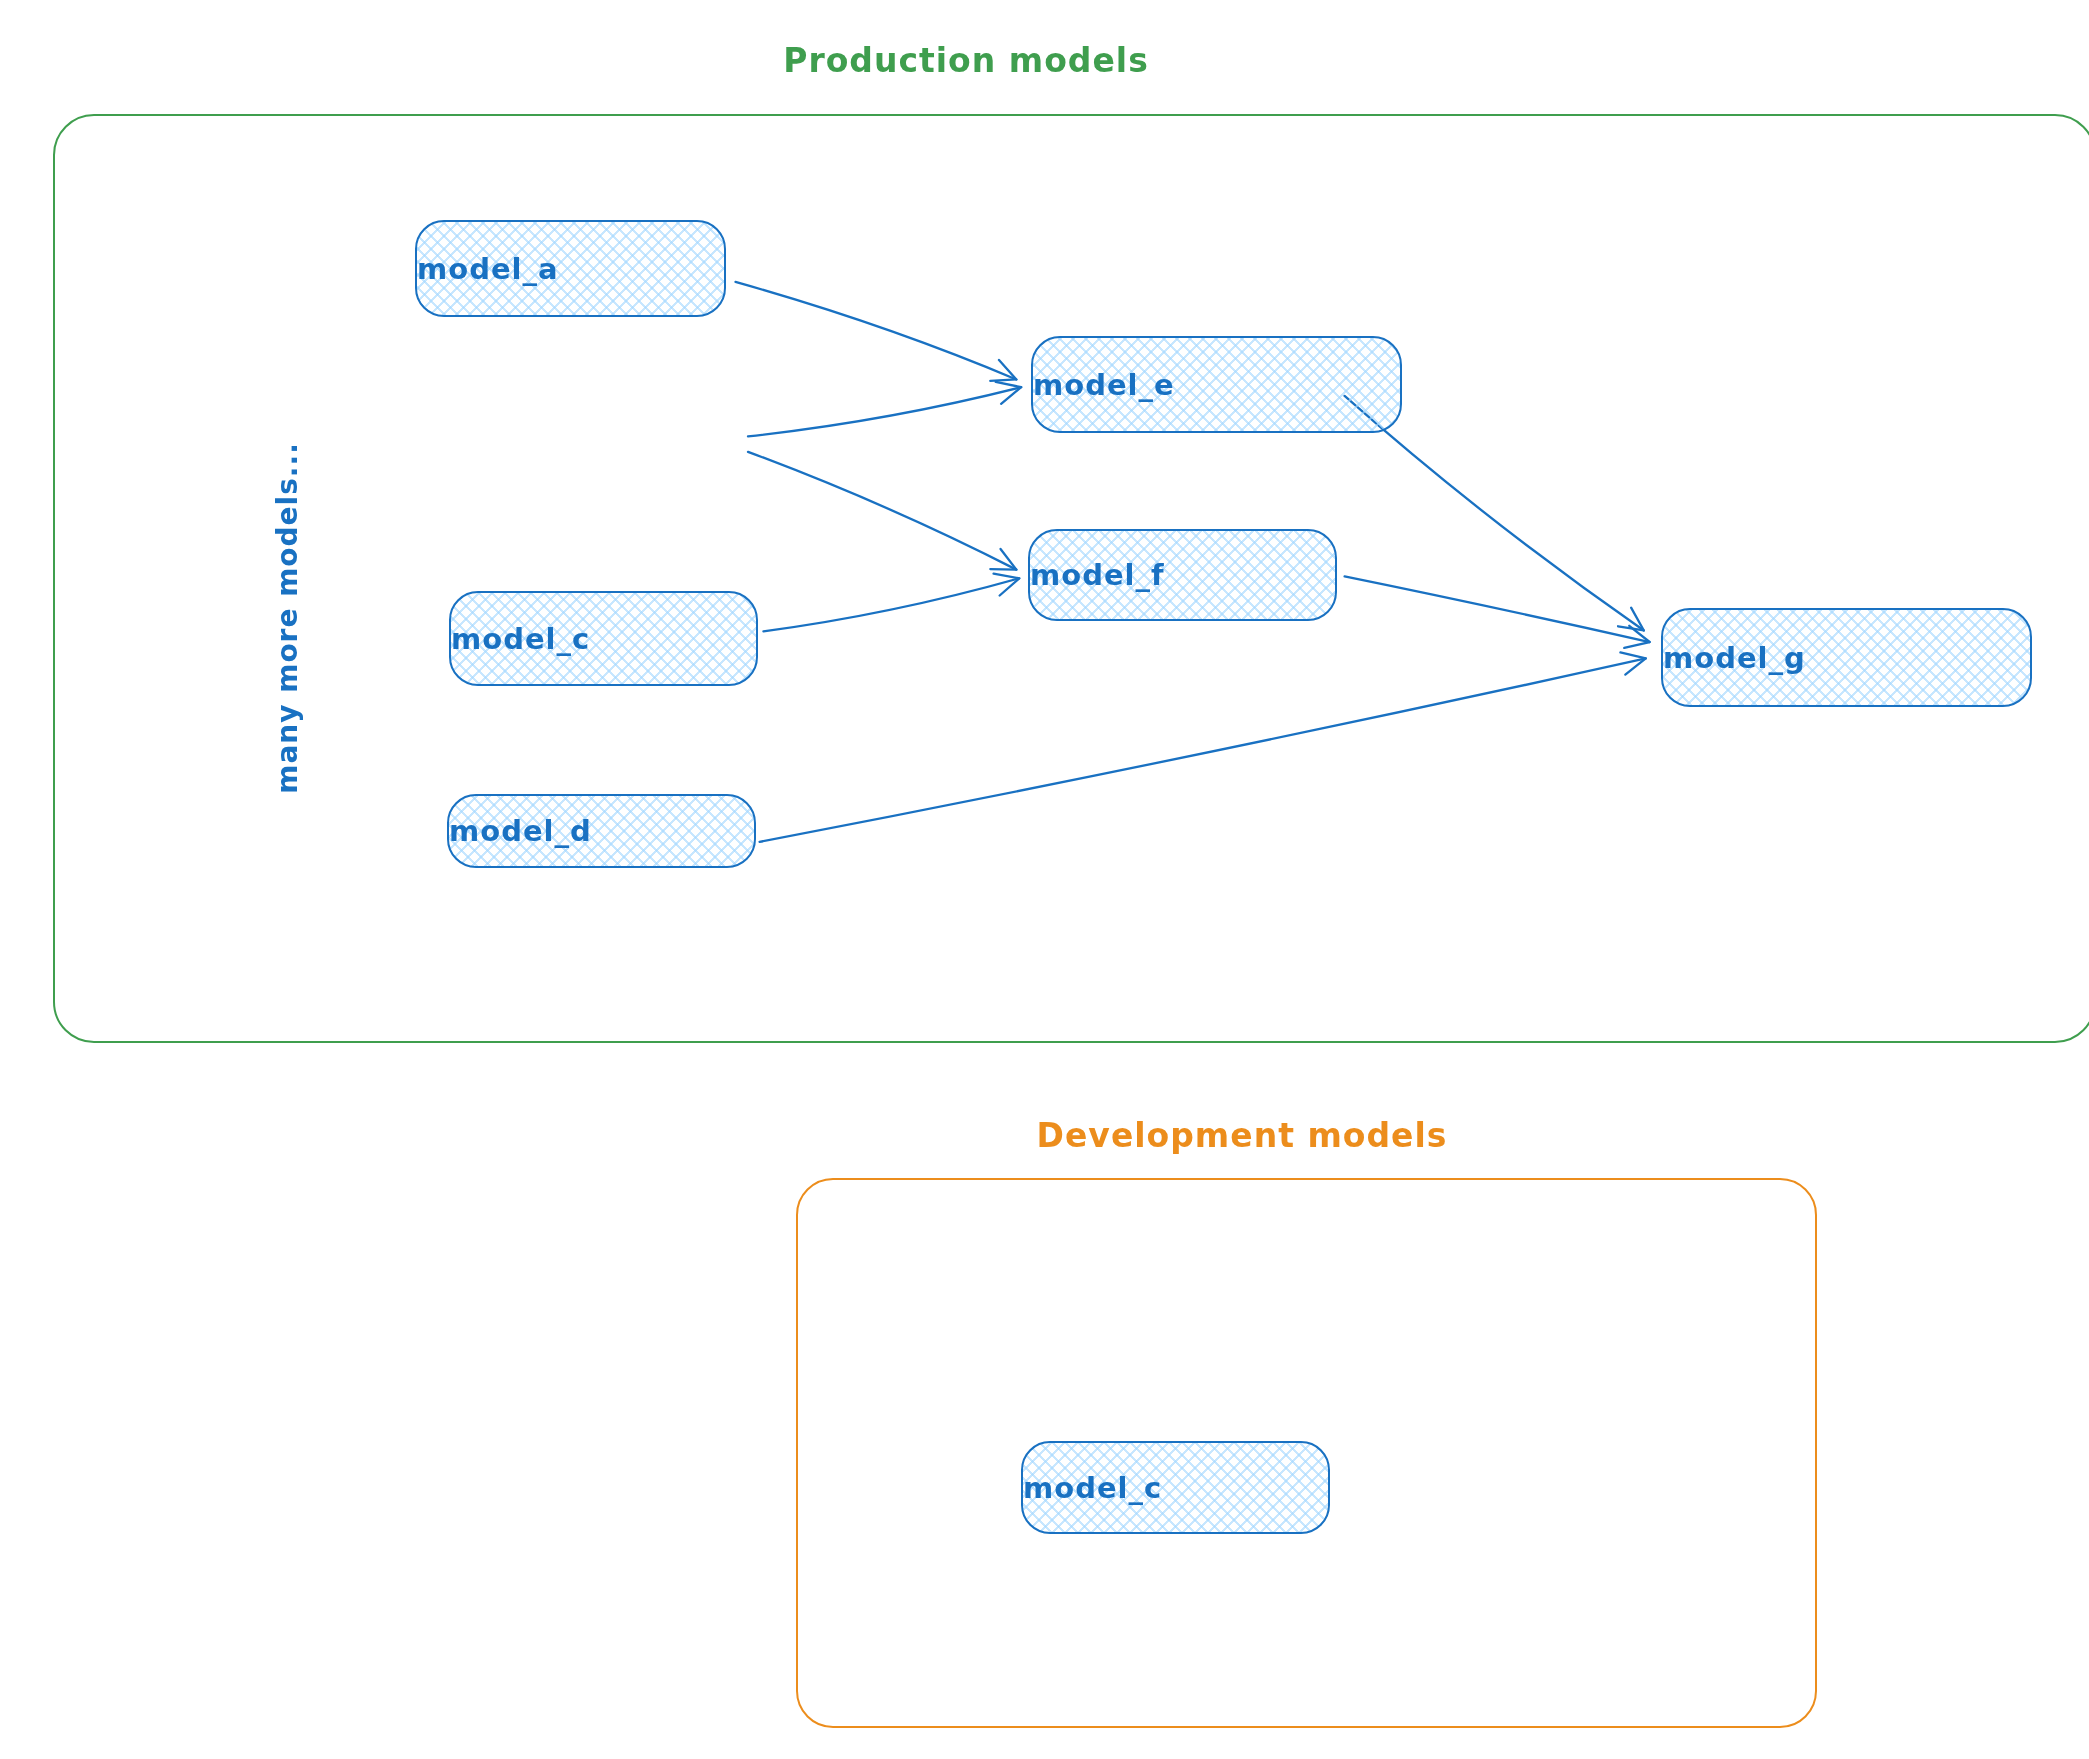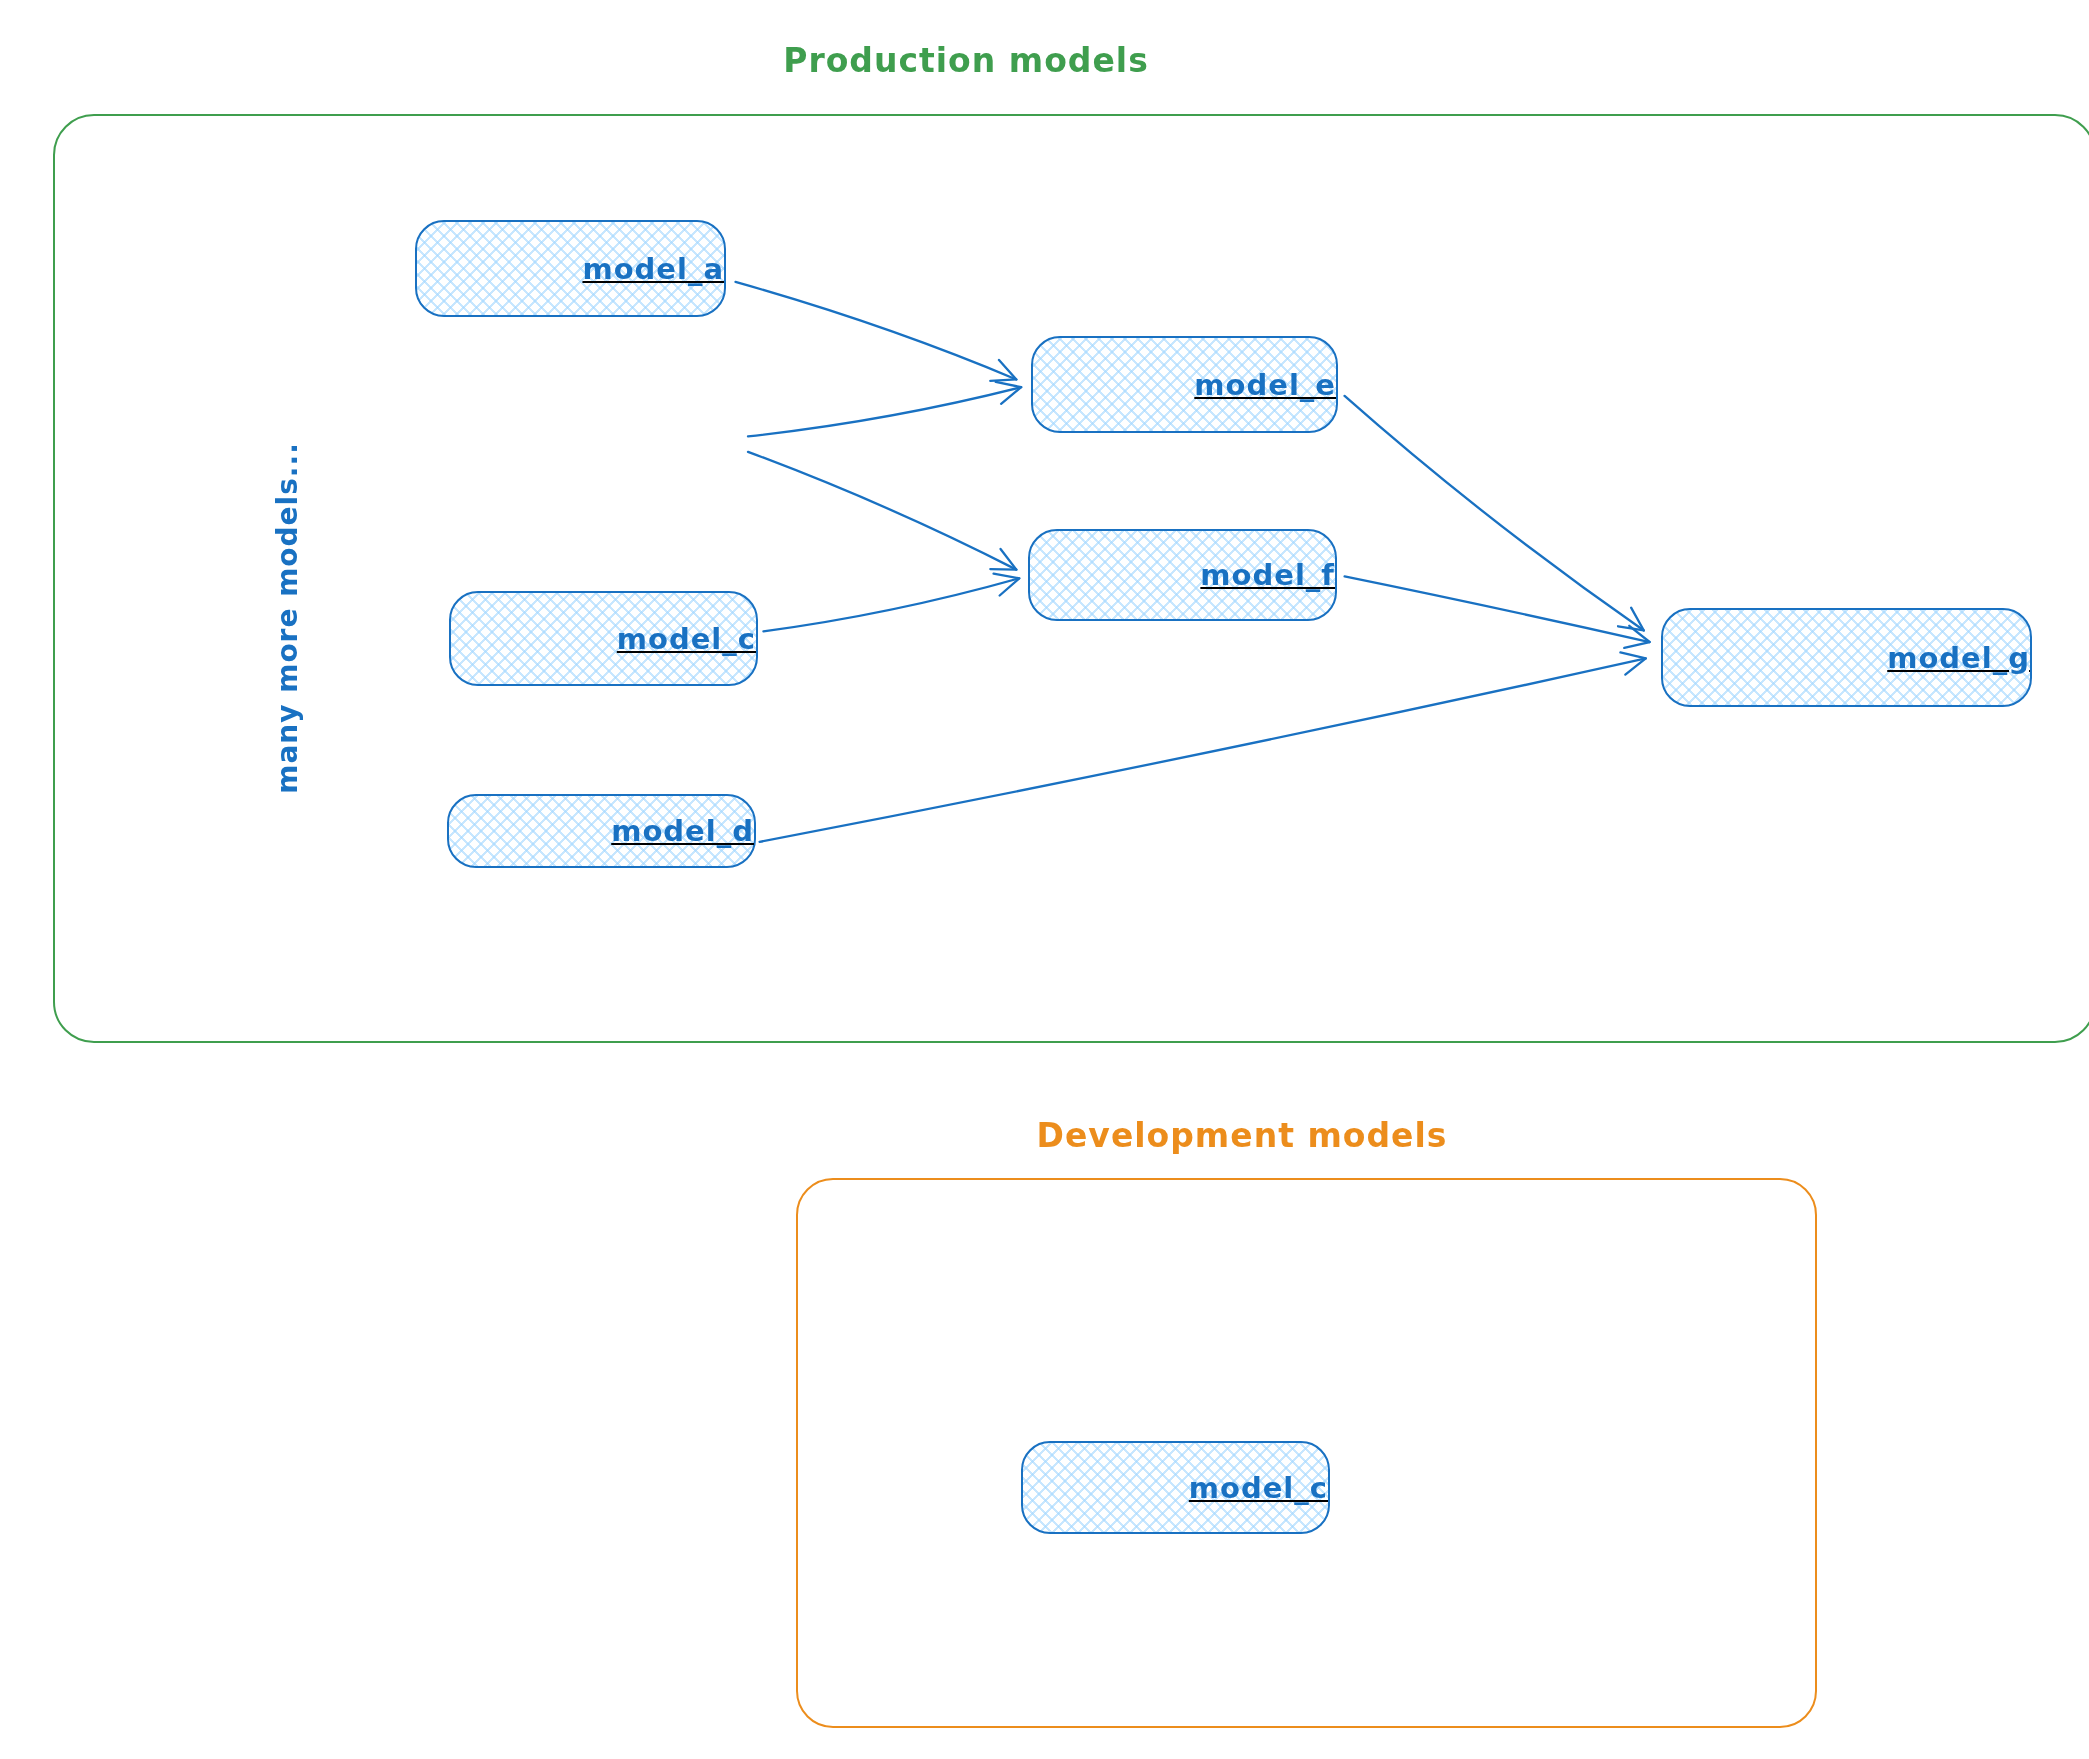--- a/index.html
+++ b/index.html
@@ -36,26 +36,25 @@
     position:absolute;
     left:263px;top:618px;
     transform:translate(-50%,-50%) rotate(-90deg);
     white-space:nowrap;
     color:#1971c2;font-size:28px;font-weight:600;letter-spacing:1px;
   }
   .node{
     position:absolute;
     border:2.9px solid #1971c2;
     border-radius:29px;
-    display:flex;align-items:center;justify-content:flex-end;
+    display:flex;align-items:center;justify-content:flex-start;
     box-sizing:border-box;
     background-image:
       repeating-linear-gradient(45deg, rgba(165,216,255,0.62) 0px, rgba(165,216,255,0.62) 2.5px, rgba(255,255,255,0) 2.5px, rgba(255,255,255,0) 9.2px),
       repeating-linear-gradient(135deg, rgba(165,216,255,0.62) 0px, rgba(165,216,255,0.62) 2.5px, rgba(255,255,255,0) 2.5px, rgba(255,255,255,0) 9.2px);
-    text-decoration: underline;
   }
   .node-label{
     color:#1971c2;font-size:29px;font-weight:600;letter-spacing:1px;
     white-space:nowrap;
   }
   #edges{
     position:absolute;left:0;top:0;
     pointer-events:none;
   }
   .arrow, .arrowhead{
@@ -96,21 +95,21 @@
 
 
   <div class="node" style="left:425px;top:591px;width:309px;height:95px">
     <span class="node-label">model_c</span>
   </div>
 
   <div class="node" style="left:423px;top:794px;width:309px;height:74px">
     <span class="node-label">model_d</span>
   </div>
 
-  <div class="node" style="left:1007px;top:336px;width:307px;height:97px">
+  <div class="node" style="left:1007px;top:336px;width:371px;height:97px">
     <span class="node-label">model_e</span>
   </div>
 
   <div class="node" style="left:1004px;top:529px;width:309px;height:92px">
     <span class="node-label">model_f</span>
   </div>
 
   <div class="node" style="left:1637px;top:608px;width:371px;height:99px">
     <span class="node-label">model_g</span>
   </div>

